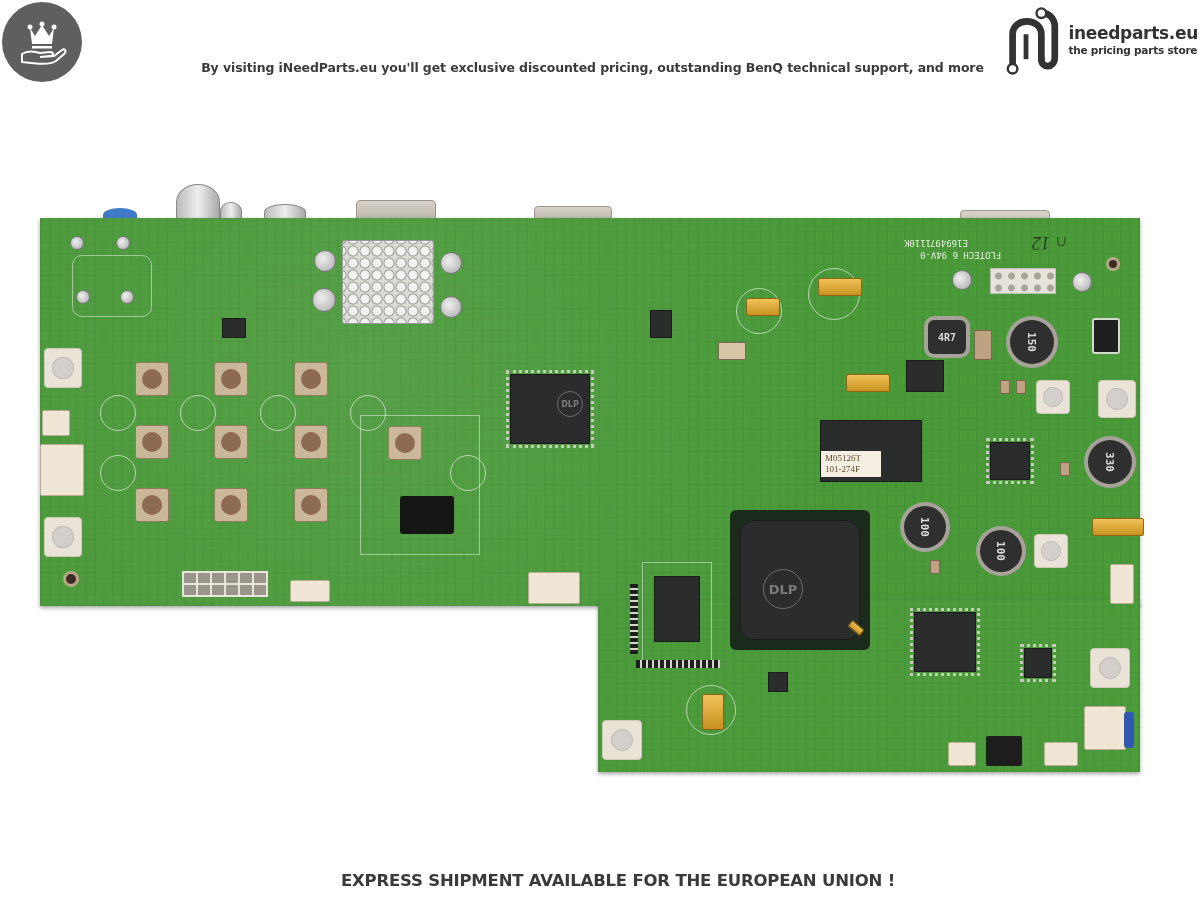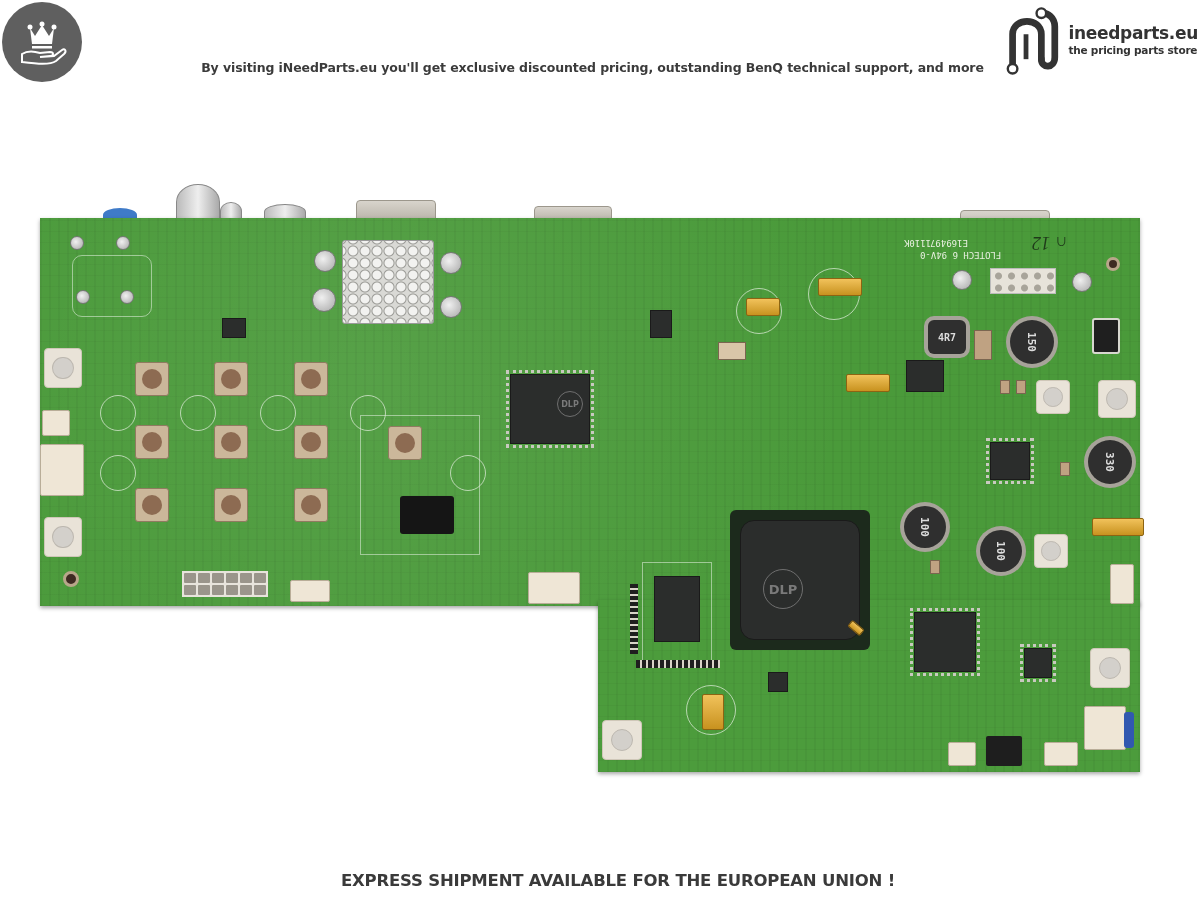--- a/index.html
+++ b/index.html
@@ -220,20 +220,26 @@
 
   <div class="el inductor" style="left:928px;top:320px;width:38px;height:34px;border-radius:6px;font-size:10px;">4R7</div>
   <div class="el inductor" style="left:1010px;top:320px;width:44px;height:44px;font-size:11px;transform:rotate(90deg);">150</div>
   <div class="el inductor" style="left:1088px;top:440px;width:44px;height:44px;font-size:11px;transform:rotate(90deg);">330</div>
   <div class="el inductor" style="left:904px;top:506px;width:42px;height:42px;font-size:11px;transform:rotate(90deg);">100</div>
   <div class="el inductor" style="left:980px;top:530px;width:42px;height:42px;font-size:11px;transform:rotate(90deg);">100</div>
 
   <div class="el chip" style="left:906px;top:360px;width:38px;height:32px;"></div>
   <div class="el smd" style="left:974px;top:330px;width:18px;height:30px;"></div>
 
+  <div class="el chip" style="left:820px;top:420px;width:102px;height:62px;">
+    <div class="el label-sticker" style="left:0px;top:30px;width:60px;">
+      <div>M05126T</div>
+      <div>101-274F</div>
+    </div>
+  </div>
 
   <div class="el chip chip-pins" style="left:990px;top:442px;width:40px;height:38px;"></div>
 
   <div class="el mount-pad" style="left:1036px;top:380px;width:34px;height:34px;"></div>
   <div class="el mount-pad" style="left:1098px;top:380px;width:38px;height:38px;"></div>
   <div class="el mount-pad" style="left:1034px;top:534px;width:34px;height:34px;"></div>
   <div class="el mount-pad" style="left:1090px;top:648px;width:40px;height:40px;"></div>
   <div class="el mount-pad" style="left:602px;top:720px;width:40px;height:40px;"></div>
 
   <div class="el" style="left:730px;top:510px;width:140px;height:140px;background:#1c2a1c;border-radius:6px;"></div>

